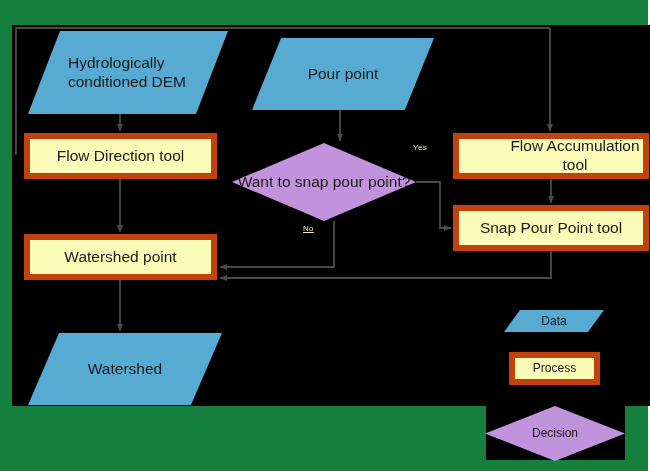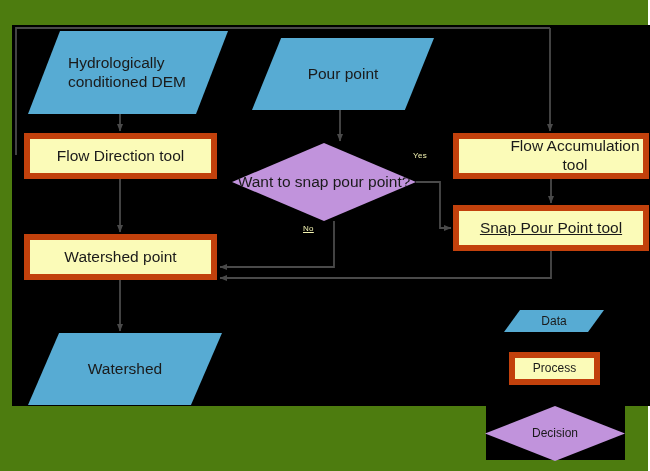--- a/index.html
+++ b/index.html
@@ -1,18 +1,18 @@
 <!DOCTYPE html>
 <html><head>
 <meta charset="utf-8">
 <style>
   html,body{margin:0;padding:0;background:#ffffff;}
   body{width:650px;height:471px;overflow:hidden;
        font-family:"Liberation Sans","DejaVu Sans",sans-serif;}
-  #stage{position:relative;width:648px;height:471px;background:#4d7c0f;}
+  #stage{position:relative;width:648px;height:471px;background:#15803d;}
 
   
   .canvas-black{position:absolute;background:#000000;}
   #canvas-main{left:12px;top:25px;width:638px;height:381px;}
   #canvas-lobe{left:486px;top:406px;width:139px;height:54px;}
 
   
   #wires{position:absolute;left:0;top:0;width:650px;height:471px;}
 
   
@@ -25,27 +25,27 @@
   .shape-decision{background:#c193dc;
         clip-path:polygon(50% 0,100% 50%,50% 100%,0 50%);}
 
   
   #n-dem        {left:28px; top:31px;  width:200px;height:83px; font-size:15.5px;
                  justify-content:flex-start;padding-left:40px;text-align:left;}
   #n-pourpoint  {left:252px;top:38px;  width:182px;height:72px; font-size:15.5px;}
   #n-flowdir    {left:24px; top:133px; width:193px;height:46px; font-size:15.5px;}
   #n-flowaccum  {left:453px;top:133px; width:196px;height:46px; font-size:15.5px;padding-left:48px;}
   #n-decision   {left:232px;top:143px; width:184px;height:78px; font-size:15.5px;}
-  #n-snap       {left:453px;top:205px; width:196px;height:46px; font-size:15.5px;text-decoration:underline;}
+  #n-snap       {left:453px;top:205px; width:196px;height:46px; font-size:15.5px;}
   #n-watershed-tool{left:24px;top:234px;width:193px;height:46px;font-size:15.5px;}
   #n-watershed  {left:28px; top:333px; width:194px;height:72px; font-size:15.5px;}
 
   
   .edge-label{position:absolute;font-size:8px;color:#f2f2b0;letter-spacing:.3px;}
-  #lbl-yes{left:413px;top:151px;}
+  #lbl-yes{left:413px;top:143px;}
   #lbl-no {left:303px;top:224px;text-decoration:underline;}
 
   
   #lg-data    {left:504px;top:310px;width:100px;height:22px;font-size:12px;}
   #lg-process {left:509px;top:352px;width:91px;height:33px;font-size:12px;}
   #lg-decision{left:485px;top:406px;width:140px;height:55px;font-size:12px;}
 </style>
 </head>
 <body>
 

